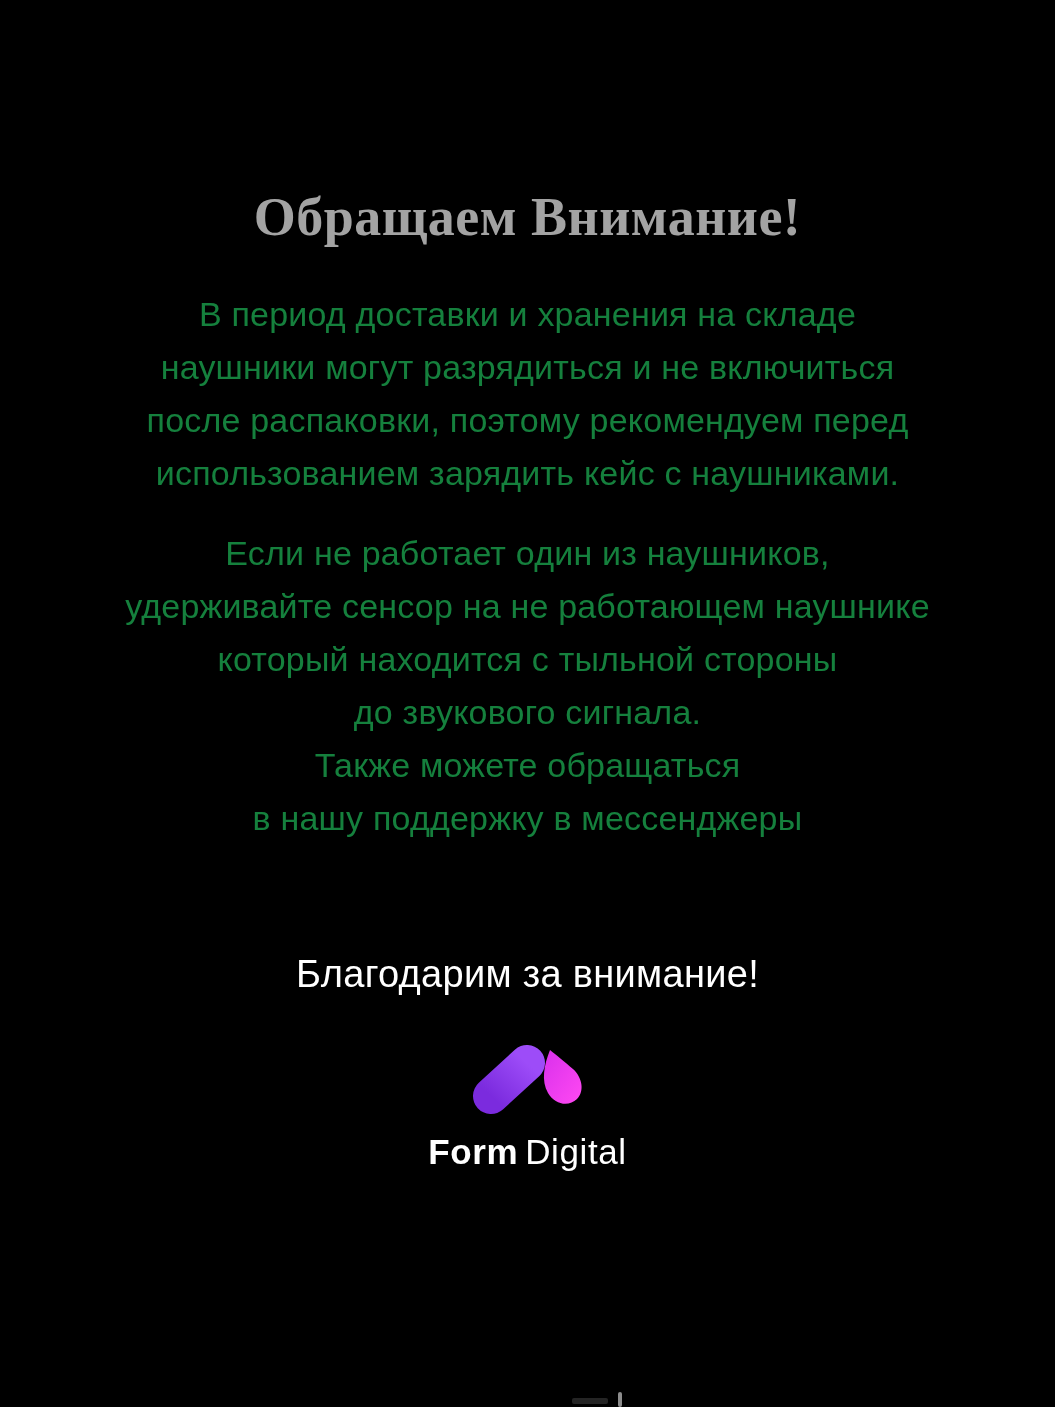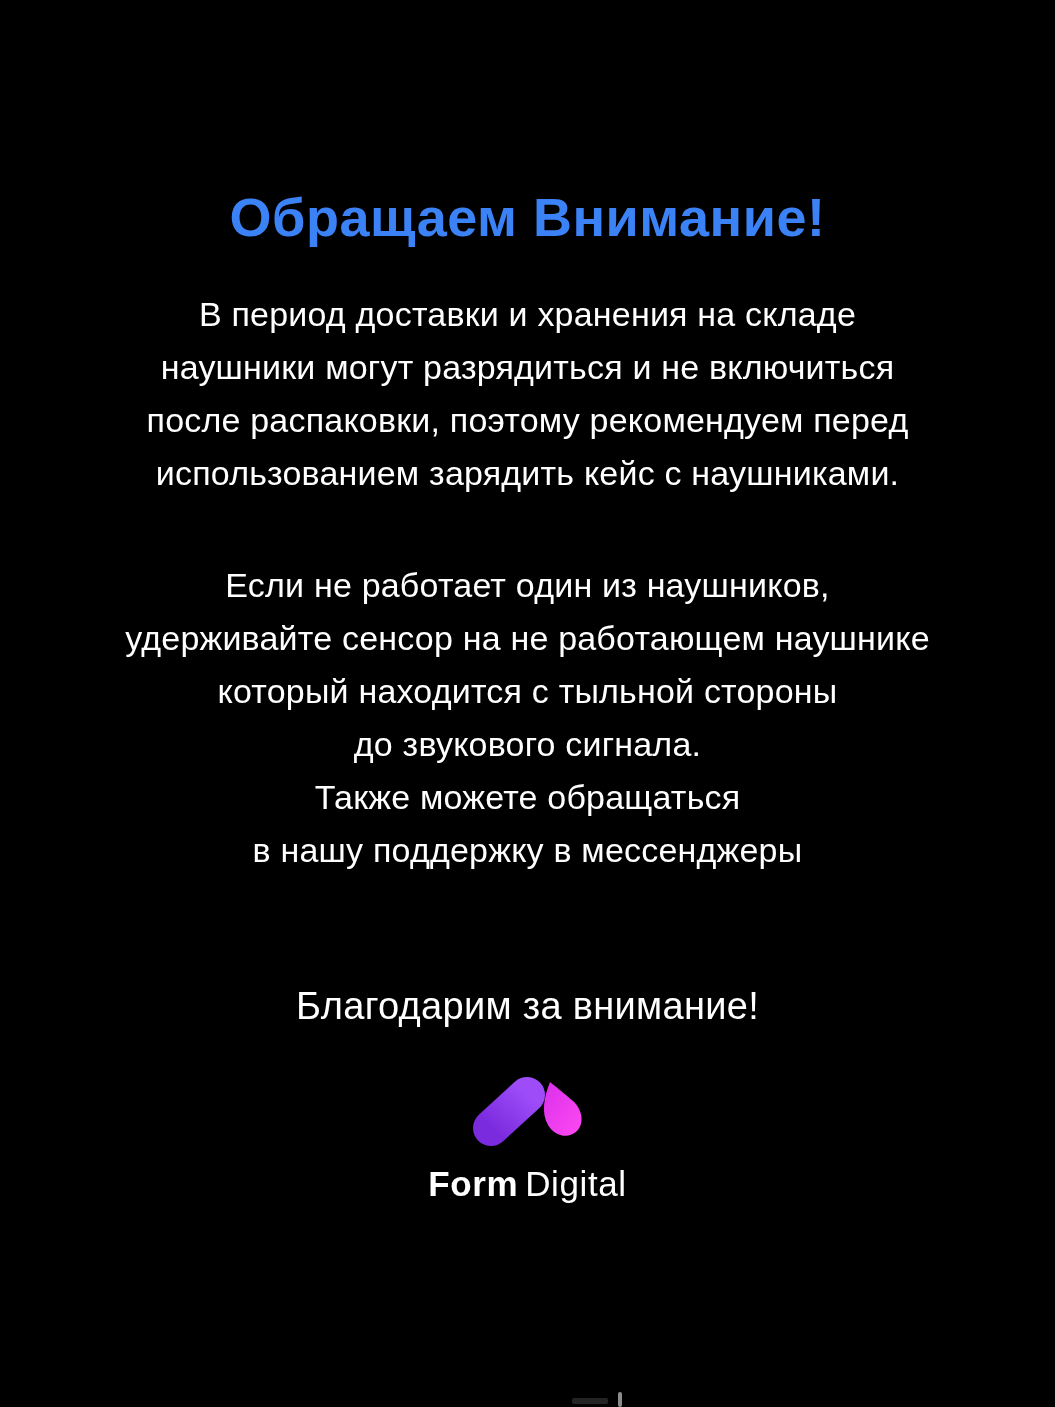--- a/index.html
+++ b/index.html
@@ -18,34 +18,35 @@
     text-align: center;
     font-family: "Liberation Sans", "DejaVu Sans", sans-serif;
     color: #ffffff;
   }
   .title {
     margin: 186px auto 0;
     font-size: 54px;
     line-height: 62px;
     font-weight: 700;
     letter-spacing: 0.5px;
-    color: #3b82f6;
+    color: #a3a3a3;
+    font-family: Liberation Serif, serif;
   }
   .para {
     width: 1000px;
     margin: 0 auto;
     font-size: 34px;
     line-height: 53px;
     font-weight: 400;
     letter-spacing: 0.2px;
-    color: #ffffff;
+    color: #15803d;
     white-space: pre-line;
   }
   .para-1 { margin-top: 40px; }
-  .para-2 { margin-top: 59px; }
+  .para-2 { margin-top: 27px; }
   .para-3 { }
   .thanks {
     margin: 104px auto 12px;
     font-size: 38px;
     line-height: 50px;
     font-weight: 400;
     letter-spacing: 0.3px;
     color: #ffffff;
   }
   .logo-wrap {

